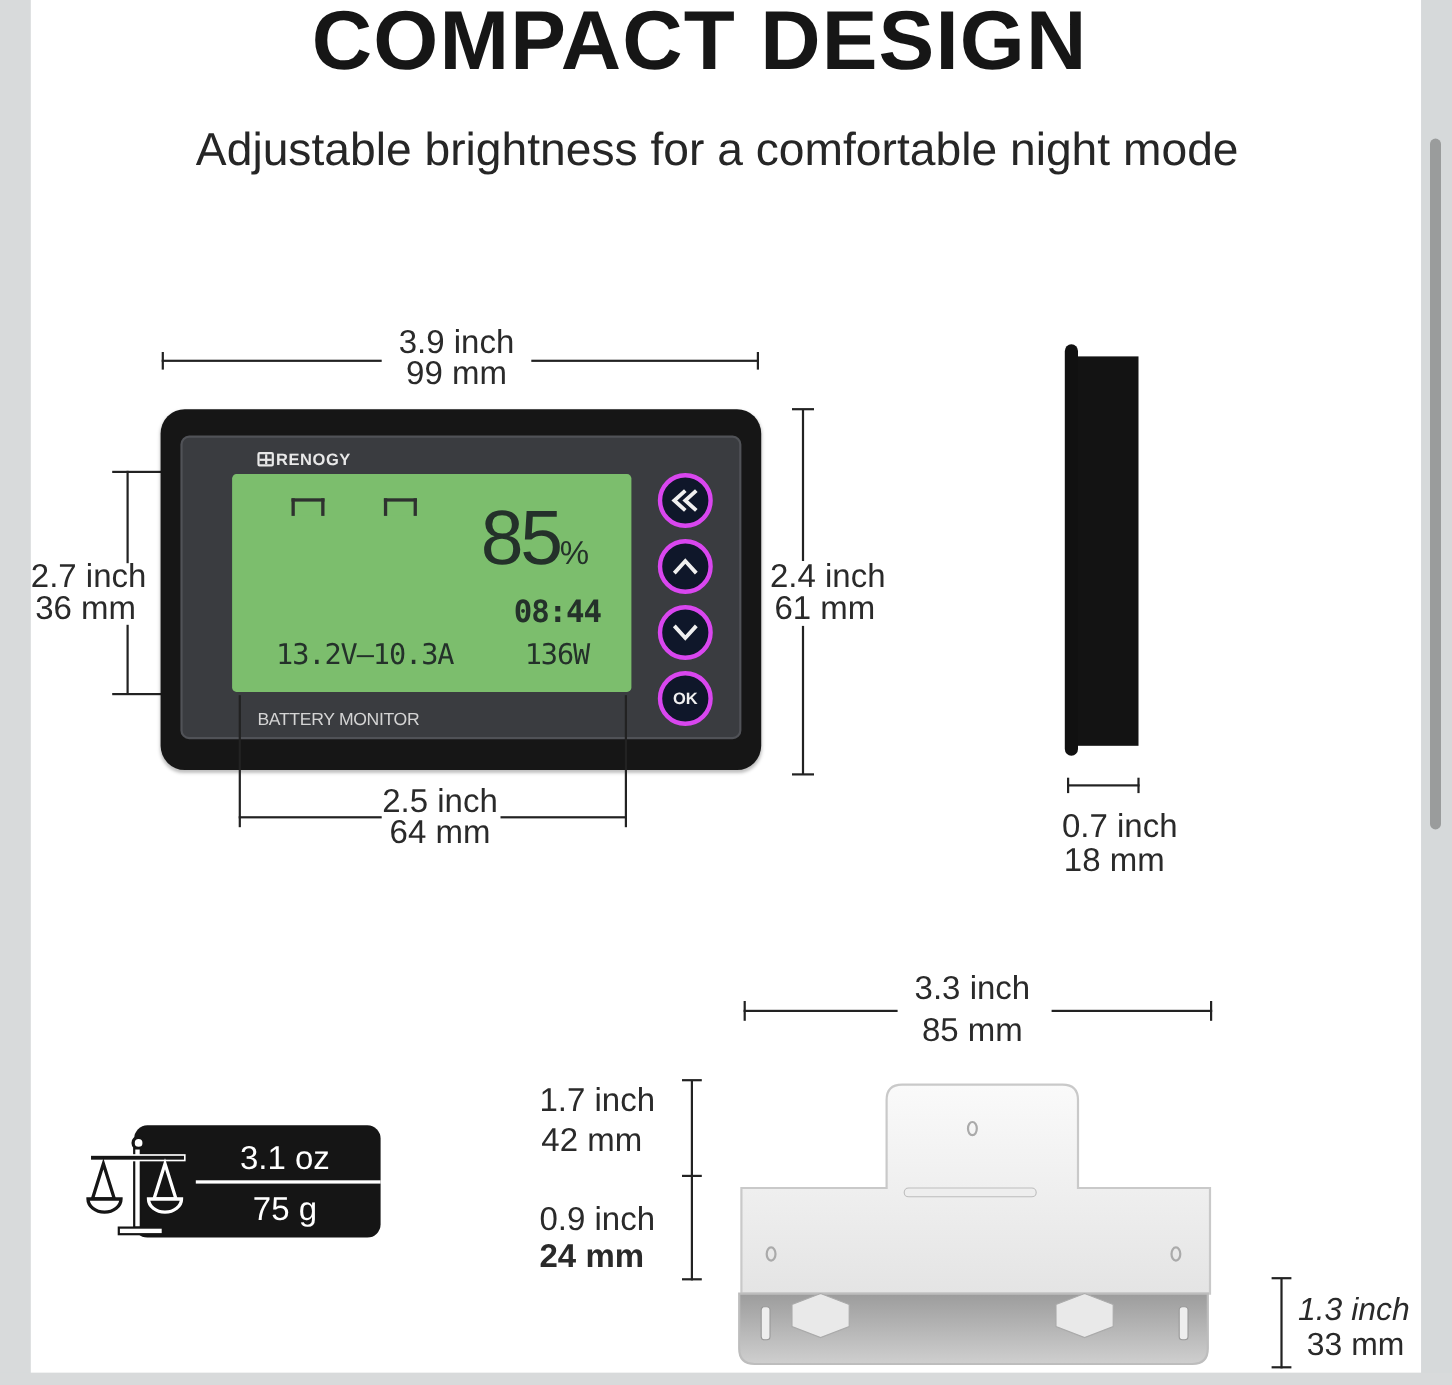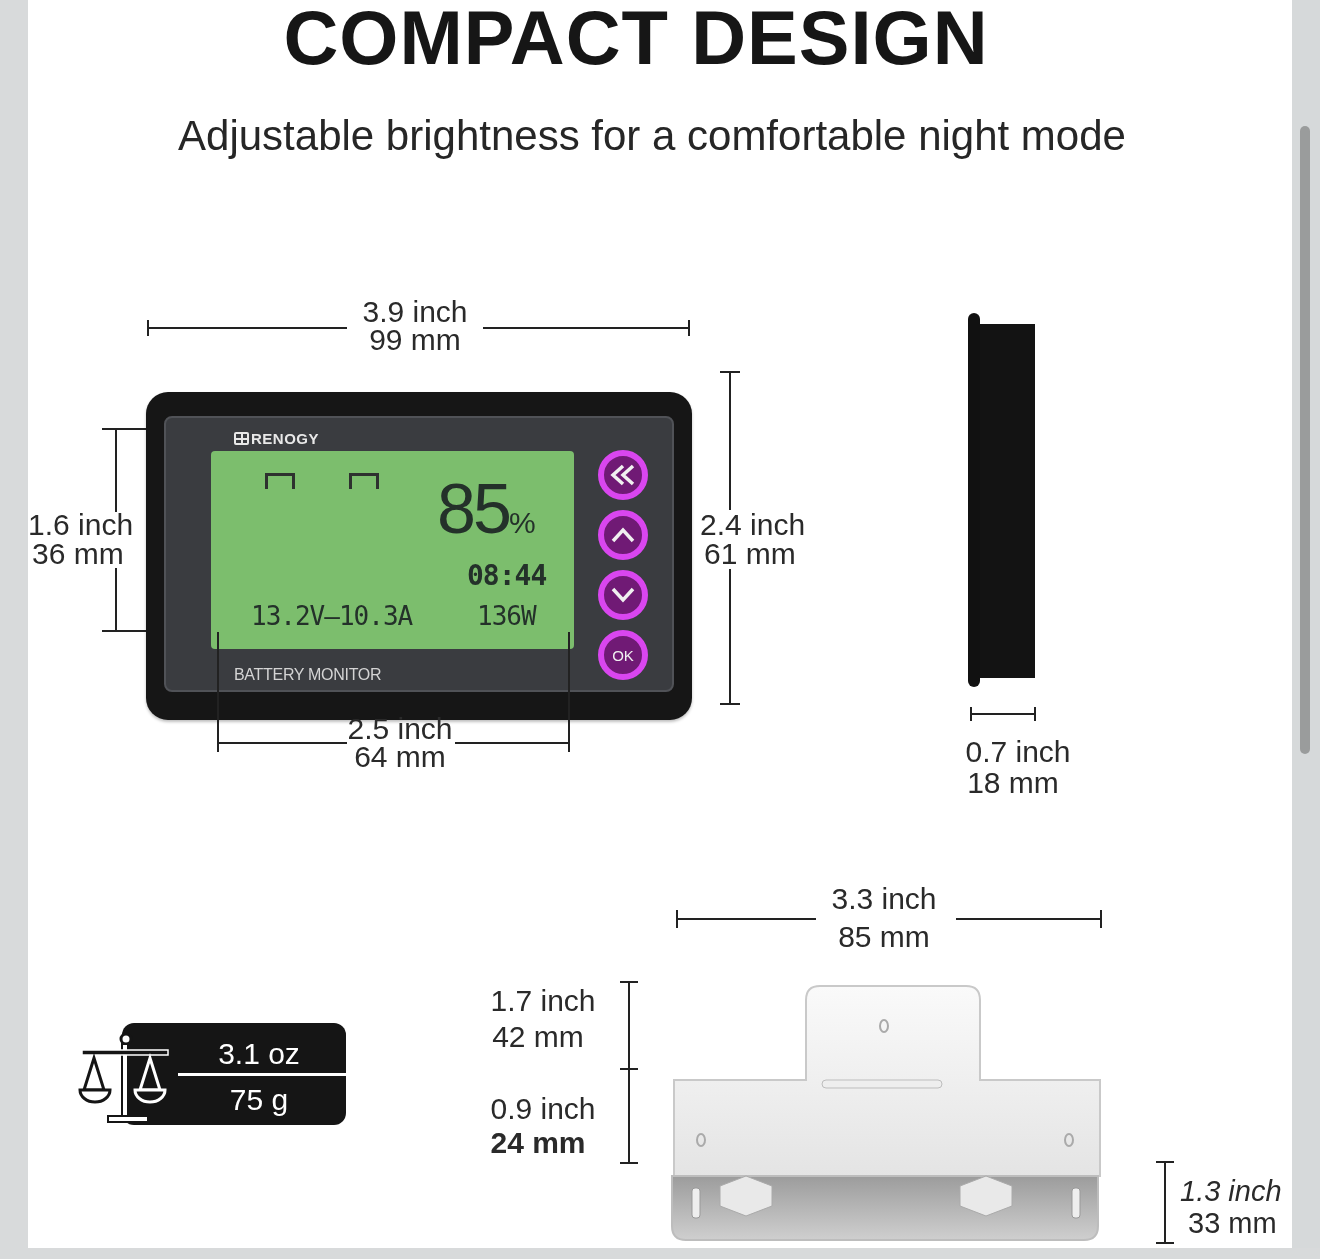--- a/index.html
+++ b/index.html
@@ -14,37 +14,37 @@
 
   .abs { position: absolute; }
   .title { left: 0; width: 1272px; top: -6px; text-align: center; font-size: 76px; font-weight: 700; letter-spacing: 1px; color: #161616; }
   .subtitle { left: 16px; width: 1272px; top: 112px; text-align: center; font-size: 42px; color: #262626; }
 
   .dim { font-size: 30px; color: #2a2a2a; line-height: 30px; }
   .dim.center { text-align: center; }
   .line { position: absolute; background: #222; }
 
   
-  .device { left: 146px; top: 392px; width: 546px; height: 328px; border-radius: 22px; background: #161616; box-shadow: 0 2px 3px rgba(0,0,0,.25); }
+  .device { left: 146px; top: 372px; width: 546px; height: 328px; border-radius: 22px; background: #161616; box-shadow: 0 2px 3px rgba(0,0,0,.25); }
   .device-inner { position: absolute; left: 18px; top: 24px; width: 510px; height: 276px; border-radius: 8px; background: #3a3c40; border: 2px solid #505257; }
   .brand { position: absolute; left: 68px; top: 12px; font-size: 15px; font-weight: 700; color: #e8e8e8; letter-spacing: .5px; }
   .brand-logo { display: inline-block; width: 15px; height: 13px; margin-right: 2px; border: 2px solid #e8e8e8; border-radius: 2px; vertical-align: -1px;
     background: linear-gradient(#e8e8e8,#e8e8e8) 50% 0/2px 100% no-repeat, linear-gradient(#e8e8e8,#e8e8e8) 0 50%/100% 2px no-repeat; }
   .screen { position: absolute; left: 45px; top: 33px; width: 363px; height: 198px; border-radius: 4px; background: #7cbe6d; }
   .battery { position: absolute; left: 34px; top: 38px; width: 162px; height: 92px; background: #2e312f; border-radius: 10px; }
   .battery-term { position: absolute; top: 22px; width: 30px; height: 16px; border: 3px solid #2e312f; border-bottom: none; background: #7cbe6d; }
   .battery-ah { position: absolute; left: 16px; top: 16px; font-family: "DejaVu Sans Mono", monospace; font-weight: 700; font-size: 44px; color: #7cbe6d; letter-spacing: -2px; }
   .battery-ah small { font-size: 22px; letter-spacing: 0; }
   .pct { position: absolute; left: 226px; top: 18px; font-size: 70px; color: #24312a; letter-spacing: -3px; }
   .pct small { font-size: 30px; letter-spacing: 0; }
   .time { position: absolute; left: 256px; top: 108px; font-family: "DejaVu Sans Mono", monospace; font-weight: 700; font-size: 28px; color: #24312a; letter-spacing: -1px; }
   .va { position: absolute; left: 40px; top: 150px; font-family: "DejaVu Sans Mono", monospace; font-size: 26px; color: #24312a; letter-spacing: -1px; }
   .watt { position: absolute; left: 266px; top: 150px; font-family: "DejaVu Sans Mono", monospace; font-size: 26px; color: #24312a; letter-spacing: -1px; }
   .device-label { position: absolute; left: 68px; top: 248px; font-size: 16px; color: #d4d4d4; letter-spacing: -.3px; }
-  .dev-btn { position: absolute; left: 432px; width: 50px; height: 50px; border-radius: 50%; border: 6px solid #d946ef; background: #701a75; color: #f0f0f0; display: flex; align-items: center; justify-content: center; font-weight: 400; }
+  .dev-btn { position: absolute; left: 432px; width: 50px; height: 50px; border-radius: 50%; border: 4px solid #d946ef; background: #0f172a; color: #f0f0f0; display: flex; align-items: center; justify-content: center; font-weight: 700; }
 
   
   .side-front { left: 968px; top: 313px; width: 12px; height: 374px; background: #111; border-radius: 6px; }
   .side-body { left: 977px; top: 324px; width: 58px; height: 354px; background: #131313; }
 
   
   .weight-badge { left: 122px; top: 1023px; width: 224px; height: 102px; background: #151515; border-radius: 12px; }
   .weight-divider { position: absolute; left: 56px; right: 0; top: 50px; height: 3px; background: #fff; }
   .weight-text { position: absolute; left: 52px; width: 170px; text-align: center; color: #fff; font-size: 30px; }
 
@@ -69,21 +69,21 @@
 <div class="line" style="left:729px;top:372px;width:2px;height:332px;"></div>
 <div class="line" style="left:720px;top:371px;width:20px;height:2px;"></div>
 <div class="line" style="left:720px;top:703px;width:20px;height:2px;"></div>
 <div class="abs dim" style="left:698px;top:510px;background:#fff;padding:0 2px;">2.4 inch</div>
 <div class="abs dim" style="left:702px;top:539px;background:#fff;padding:0 2px;">61 mm</div>
 
 <div class="line" style="left:102px;top:428px;width:106px;height:2px;"></div>
 <div class="line" style="left:102px;top:630px;width:106px;height:2px;"></div>
 <div class="line" style="left:115px;top:428px;width:2px;height:84px;"></div>
 <div class="line" style="left:115px;top:568px;width:2px;height:63px;"></div>
-<div class="abs dim" style="left:28px;top:510px;">1.6 inch</div>
+<div class="abs dim" style="left:28px;top:510px;">2.7 inch</div>
 <div class="abs dim" style="left:32px;top:539px;">36 mm</div>
 
 <div class="abs device">
   <div class="device-inner">
     <div class="brand"><span class="brand-logo"></span><span>RENOGY</span></div>
     <div class="screen">
       <div class="battery-term" style="left:54px;"></div>
       <div class="battery-term" style="left:138px;"></div>
       <div class="pct"><span>85</span><small>%</small></div>
       <div class="time">08:44</div>

